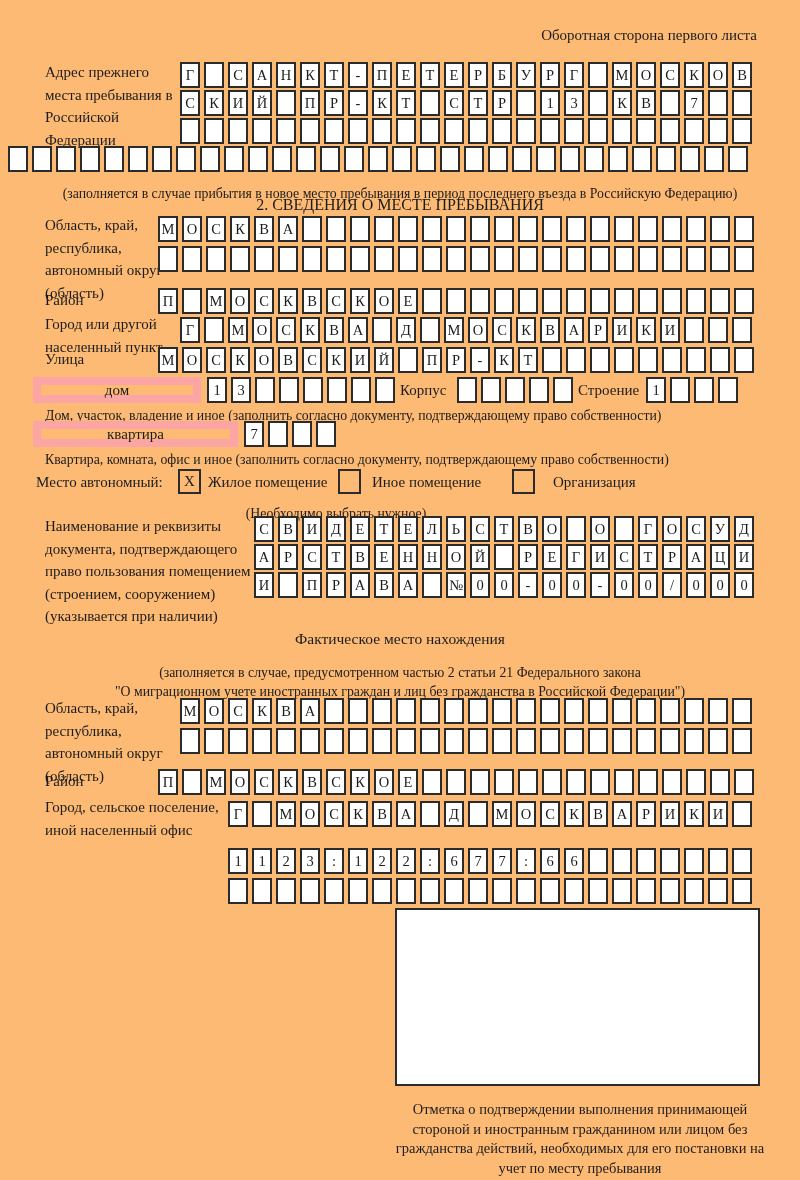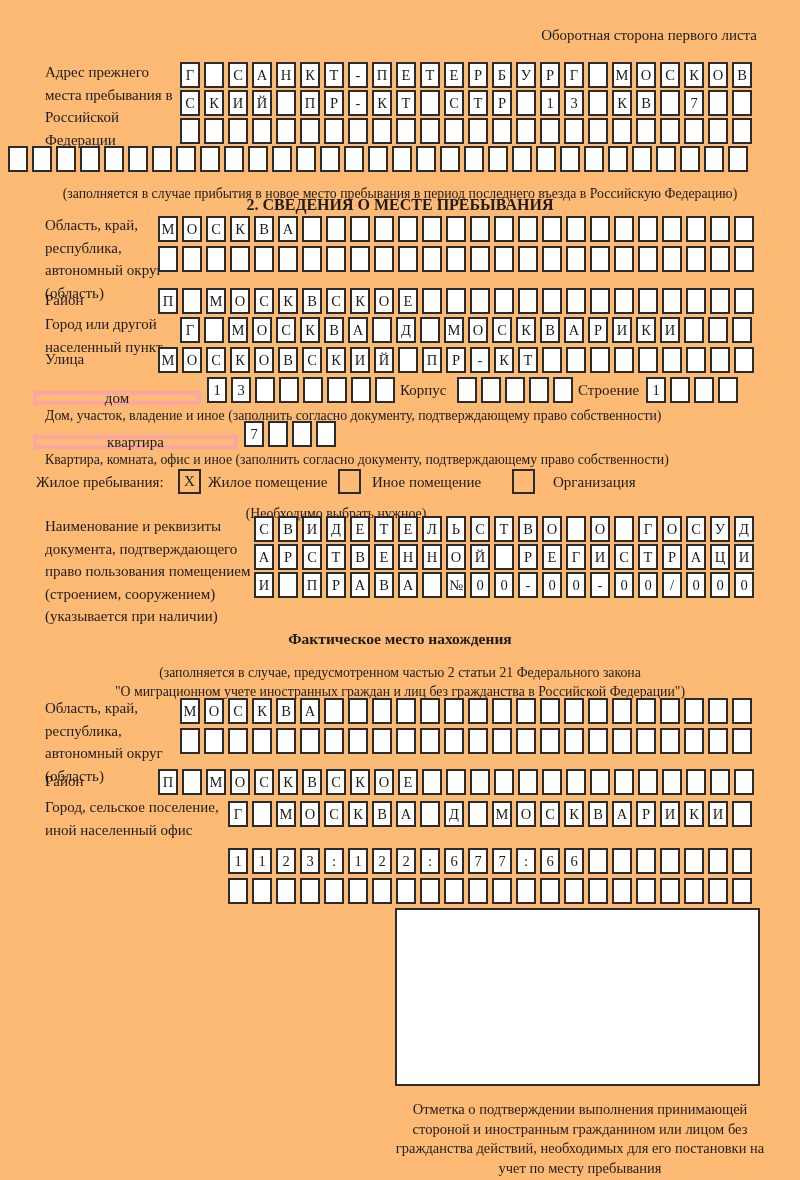--- a/index.html
+++ b/index.html
@@ -4,31 +4,31 @@
 <style>
   html,body { margin:0; padding:0; background:#ffffff; }
   #page {
     position:relative; width:800px; height:1180px; background:#fdba74;
     font-family:"Liberation Serif","DejaVu Serif",serif; color:#1c1c1c;
     overflow:hidden;
   }
   .abs { position:absolute; }
   .lbl { font-size:15px; line-height:22.5px; }
   .note { font-size:13.8px; line-height:18px;text-align:center; }
-  .title { font-weight:bold; font-size:16px; text-align:center; width:800px; left:0; }
+  .title { font-weight:normal; font-size:16px; text-align:center; width:800px; left:0; }
   .cellrow { position:absolute; display:flex; gap:4px; }
   .cell {
     flex:0 0 20px; width:20px; height:26px; box-sizing:border-box;
     border:2px solid #2b2b2b; background:#fff;
     display:flex; align-items:center; justify-content:center;
     font-size:14.5px;
   }
   .wbox {
-    box-sizing:border-box; border:4px solid #fca5a5; height:14px;
-    display:flex; align-items:center; justify-content:center; font-size:15px;margin-top:14px;
+    box-sizing:border-box; border:8px solid #fca5a5; height:26px;
+    display:flex; align-items:center; justify-content:center; font-size:15px;
   }
   .chk {
     box-sizing:border-box; width:23px; height:25px; border:2px solid #2b2b2b;
     display:flex; align-items:center; justify-content:center; font-size:15px;
   }
   .stamp-box { box-sizing:border-box; border:2px solid #2b2b2b; background:#fff; }
   .center { text-align:center;margin-top:8px; }
 </style>
 </head>
 <body>
@@ -325,21 +325,21 @@
 
   <div class="abs wbox" style="left:33px; top:421px; width:205px;">квартира</div>
   <div class="cellrow" style="left:244px; top:421px;">
       <span class="cell">7</span>
       <span class="cell"></span>
       <span class="cell"></span>
       <span class="cell"></span>
     </div>
   <div class="abs note" style="left:45px; top:451px;">Квартира, комната, офис и иное (заполнить согласно документу, подтверждающему право собственности)</div>
 
-  <div class="abs lbl" style="left:36px; top:471px;">Жилое пребывания:</div>
+  <div class="abs lbl" style="left:36px; top:471px;">Место автономный:</div>
   <div class="abs chk" style="left:178px; top:469px;">X</div>
   <div class="abs lbl" style="left:208px; top:471px;">Жилое помещение</div>
   <div class="abs chk" style="left:338px; top:469px;"></div>
   <div class="abs lbl" style="left:372px; top:471px;">Иное помещение</div>
   <div class="abs chk" style="left:512px; top:469px;"></div>
   <div class="abs lbl" style="left:553px; top:471px;">Организация</div>
   <div class="abs lbl" style="left:45px; top:515px; width:218px;">Наименование и реквизиты документа, подтверждающего право пользования помещением (строением, сооружением) (указывается при наличии)</div>
 
   <div class="abs note center" style="left:150px; top:497px; width:372px;">(Необходимо выбрать нужное)</div>
   <div class="cellrow" style="left:254px; top:516px;">

